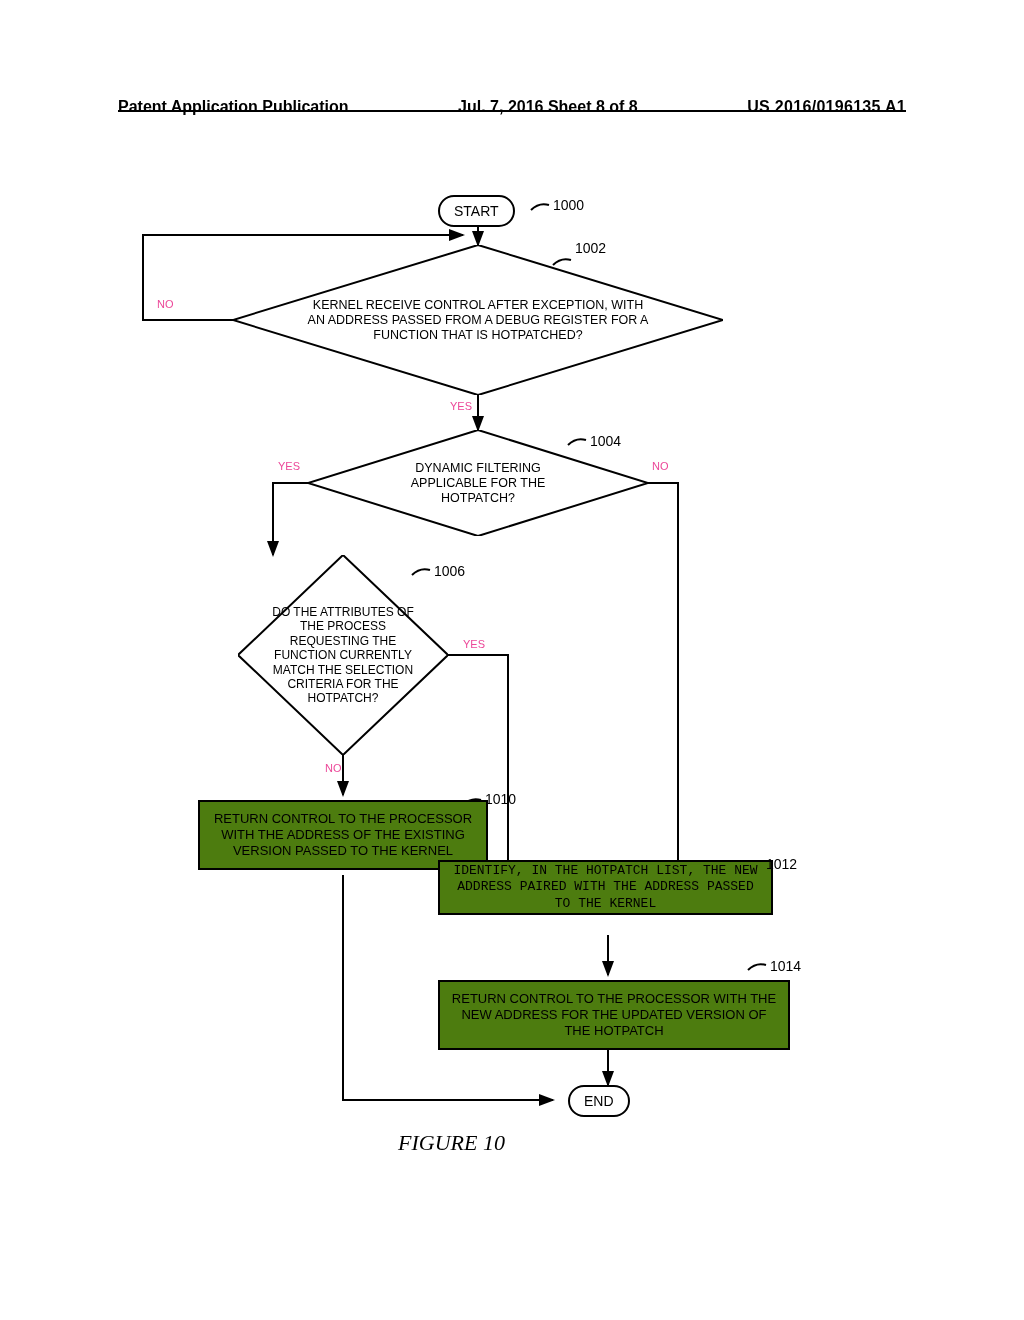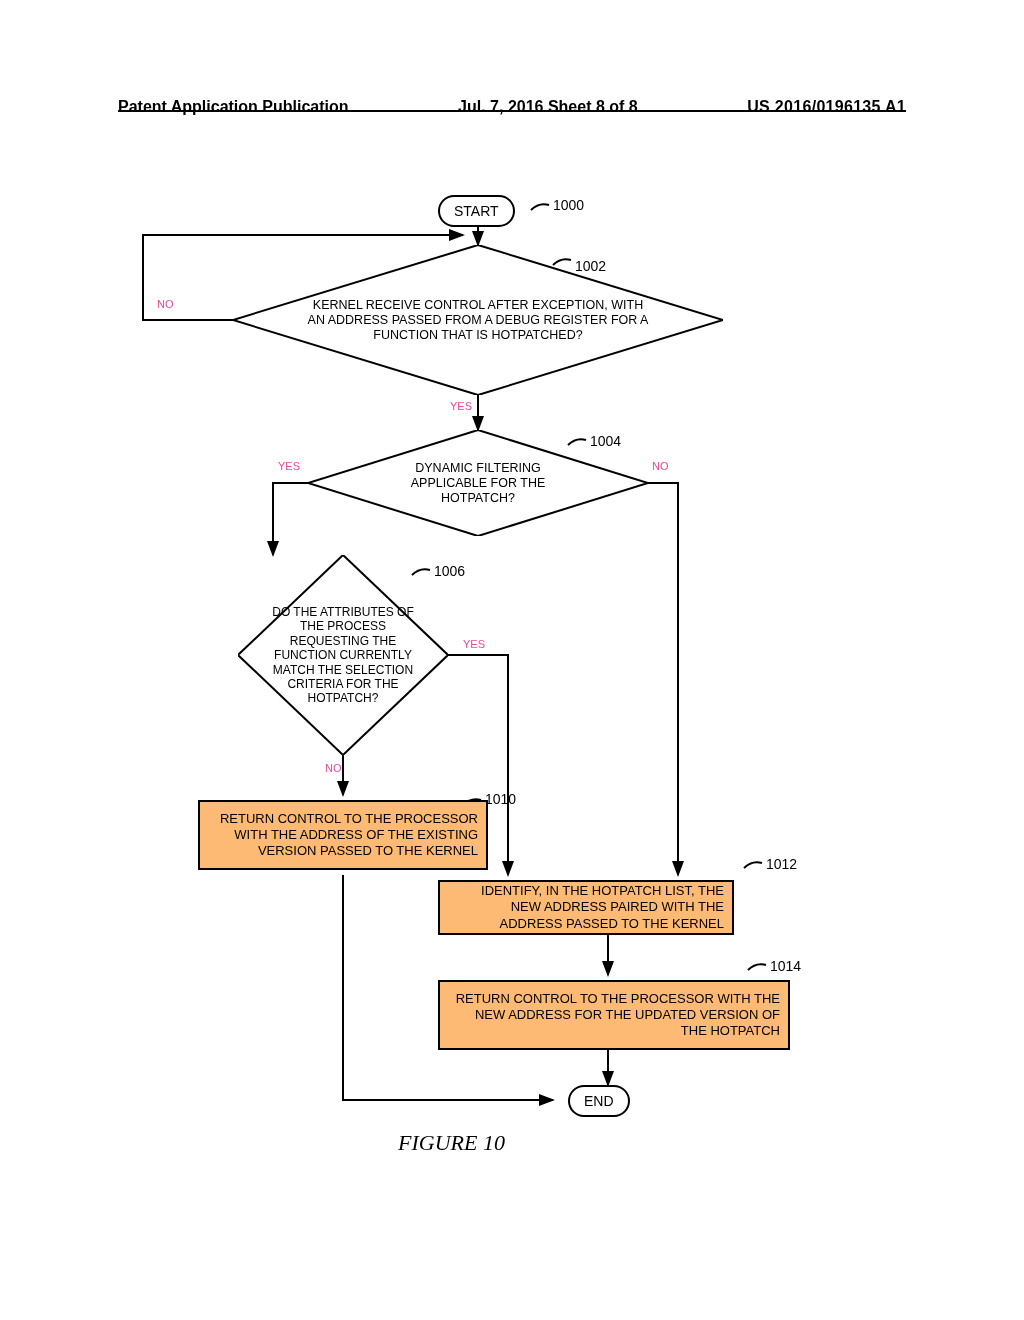--- a/index.html
+++ b/index.html
@@ -41,41 +41,41 @@
   }
   .figure-area {
     position: absolute;
     top: 180px;
     left: 118px;
     width: 788px;
     height: 1020px;
   }
   .node {
     position: absolute;
-    text-align: right;
+    text-align: center;
     font-size: 13px;
     line-height: 1.2;
     display: flex;
     align-items: center;
     justify-content: center;
     flex-direction: column;
   }
   .terminator {
     border: 2px solid #000;
     border-radius: 16px;
     background: #fff;
     font-size: 14px;
     font-weight: normal;
     padding: 2px 14px;
     height: 24px;
     box-sizing: content-box;
   }
   .procbox {
     border: 2px solid #000;
-    background: #fdba74;
+    background: #4d7c0f;
     font-size: 13px;
     padding: 6px 8px;
     line-height: 1.25;
     box-sizing: border-box;
   }
   .diamond-wrap {
     position: absolute;
   }
   .diamond-shape {
     position: absolute;
@@ -174,21 +174,21 @@
       <span>START</span>
     </div>
     <div class="ref-label" style="left:435px; top:17px;">1000</div>
 
     <div class="diamond-wrap" style="left:115px; top:65px; width:490px; height:150px;">
       <svg class="diamond-shape" viewBox="0 0 490 150" preserveAspectRatio="none">
         <polygon points="245,0 490,75 245,150 0,75" fill="#fff" stroke="#000" stroke-width="2"></polygon>
       </svg>
       <div class="diamond-text">KERNEL RECEIVE CONTROL AFTER EXCEPTION, WITH AN ADDRESS PASSED FROM A DEBUG REGISTER FOR A FUNCTION THAT IS HOTPATCHED?</div>
     </div>
-    <div class="ref-label" style="left:457px; top:78px;">1002</div>
+    <div class="ref-label" style="left:457px; top:60px;">1002</div>
     <div class="branch-label" style="left:39px; top:118px;">NO</div>
     <div class="branch-label" style="left:332px; top:220px;">YES</div>
 
     <div class="diamond-wrap" style="left:190px; top:250px; width:340px; height:106px;">
       <svg class="diamond-shape" viewBox="0 0 340 106" preserveAspectRatio="none">
         <polygon points="170,0 340,53 170,106 0,53" fill="#fff" stroke="#000" stroke-width="2"></polygon>
       </svg>
       <div class="diamond-text" style="width:60%;">DYNAMIC FILTERING APPLICABLE FOR THE HOTPATCH?</div>
     </div>
     <div class="ref-label" style="left:472px; top:253px;">1004</div>
@@ -203,21 +203,21 @@
     </div>
     <div class="ref-label" style="left:316px; top:383px;">1006</div>
     <div class="branch-label" style="left:345px; top:458px;">YES</div>
     <div class="branch-label" style="left:207px; top:582px;">NO</div>
 
     <div class="node procbox" style="left:80px; top:620px; width:290px; height:70px;">
       <span>RETURN CONTROL TO THE PROCESSOR WITH THE ADDRESS OF THE EXISTING VERSION PASSED TO THE KERNEL</span>
     </div>
     <div class="ref-label" style="left:367px; top:611px;">1010</div>
 
-    <div class="node procbox" style="left:320px; top:700px; width:296px; height:55px;">
+    <div class="node procbox" style="left:320px; top:680px; width:335px; height:55px;font-family:Liberation Mono, monospace;">
       <span>IDENTIFY, IN THE HOTPATCH LIST, THE NEW ADDRESS PAIRED WITH THE ADDRESS PASSED TO THE KERNEL</span>
     </div>
     <div class="ref-label" style="left:648px; top:676px;">1012</div>
 
     <div class="node procbox" style="left:320px; top:800px; width:352px; height:70px;">
       <span>RETURN CONTROL TO THE PROCESSOR WITH THE NEW ADDRESS FOR THE UPDATED VERSION OF THE HOTPATCH</span>
     </div>
     <div class="ref-label" style="left:652px; top:778px;">1014</div>
 
     <div class="node terminator" style="left:450px; top:905px;">

